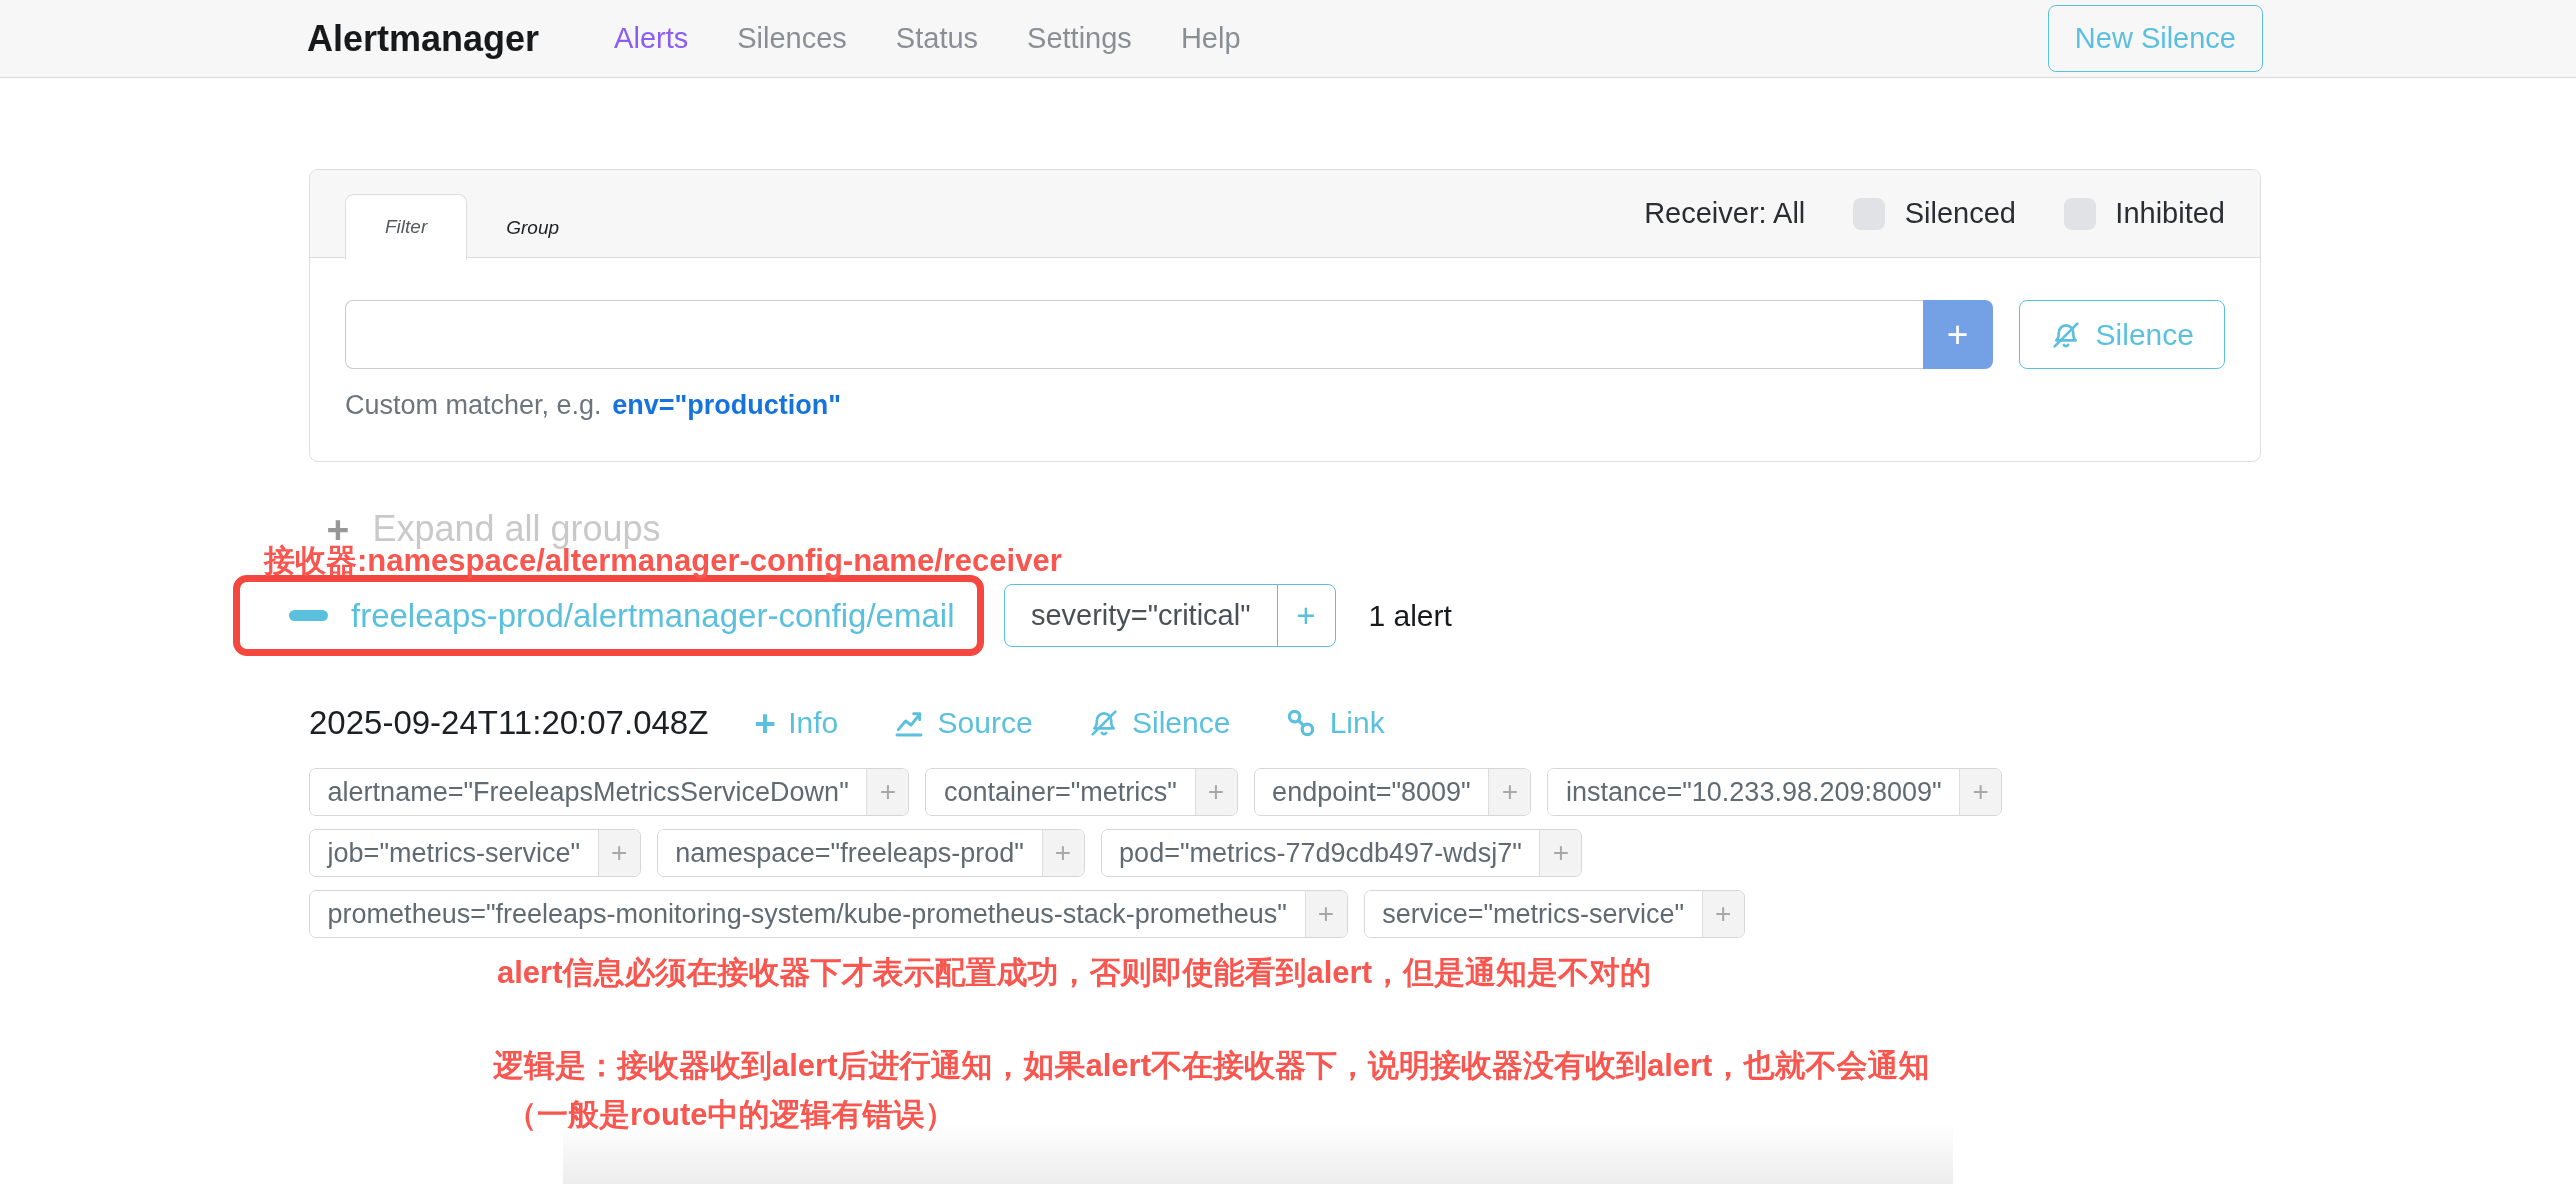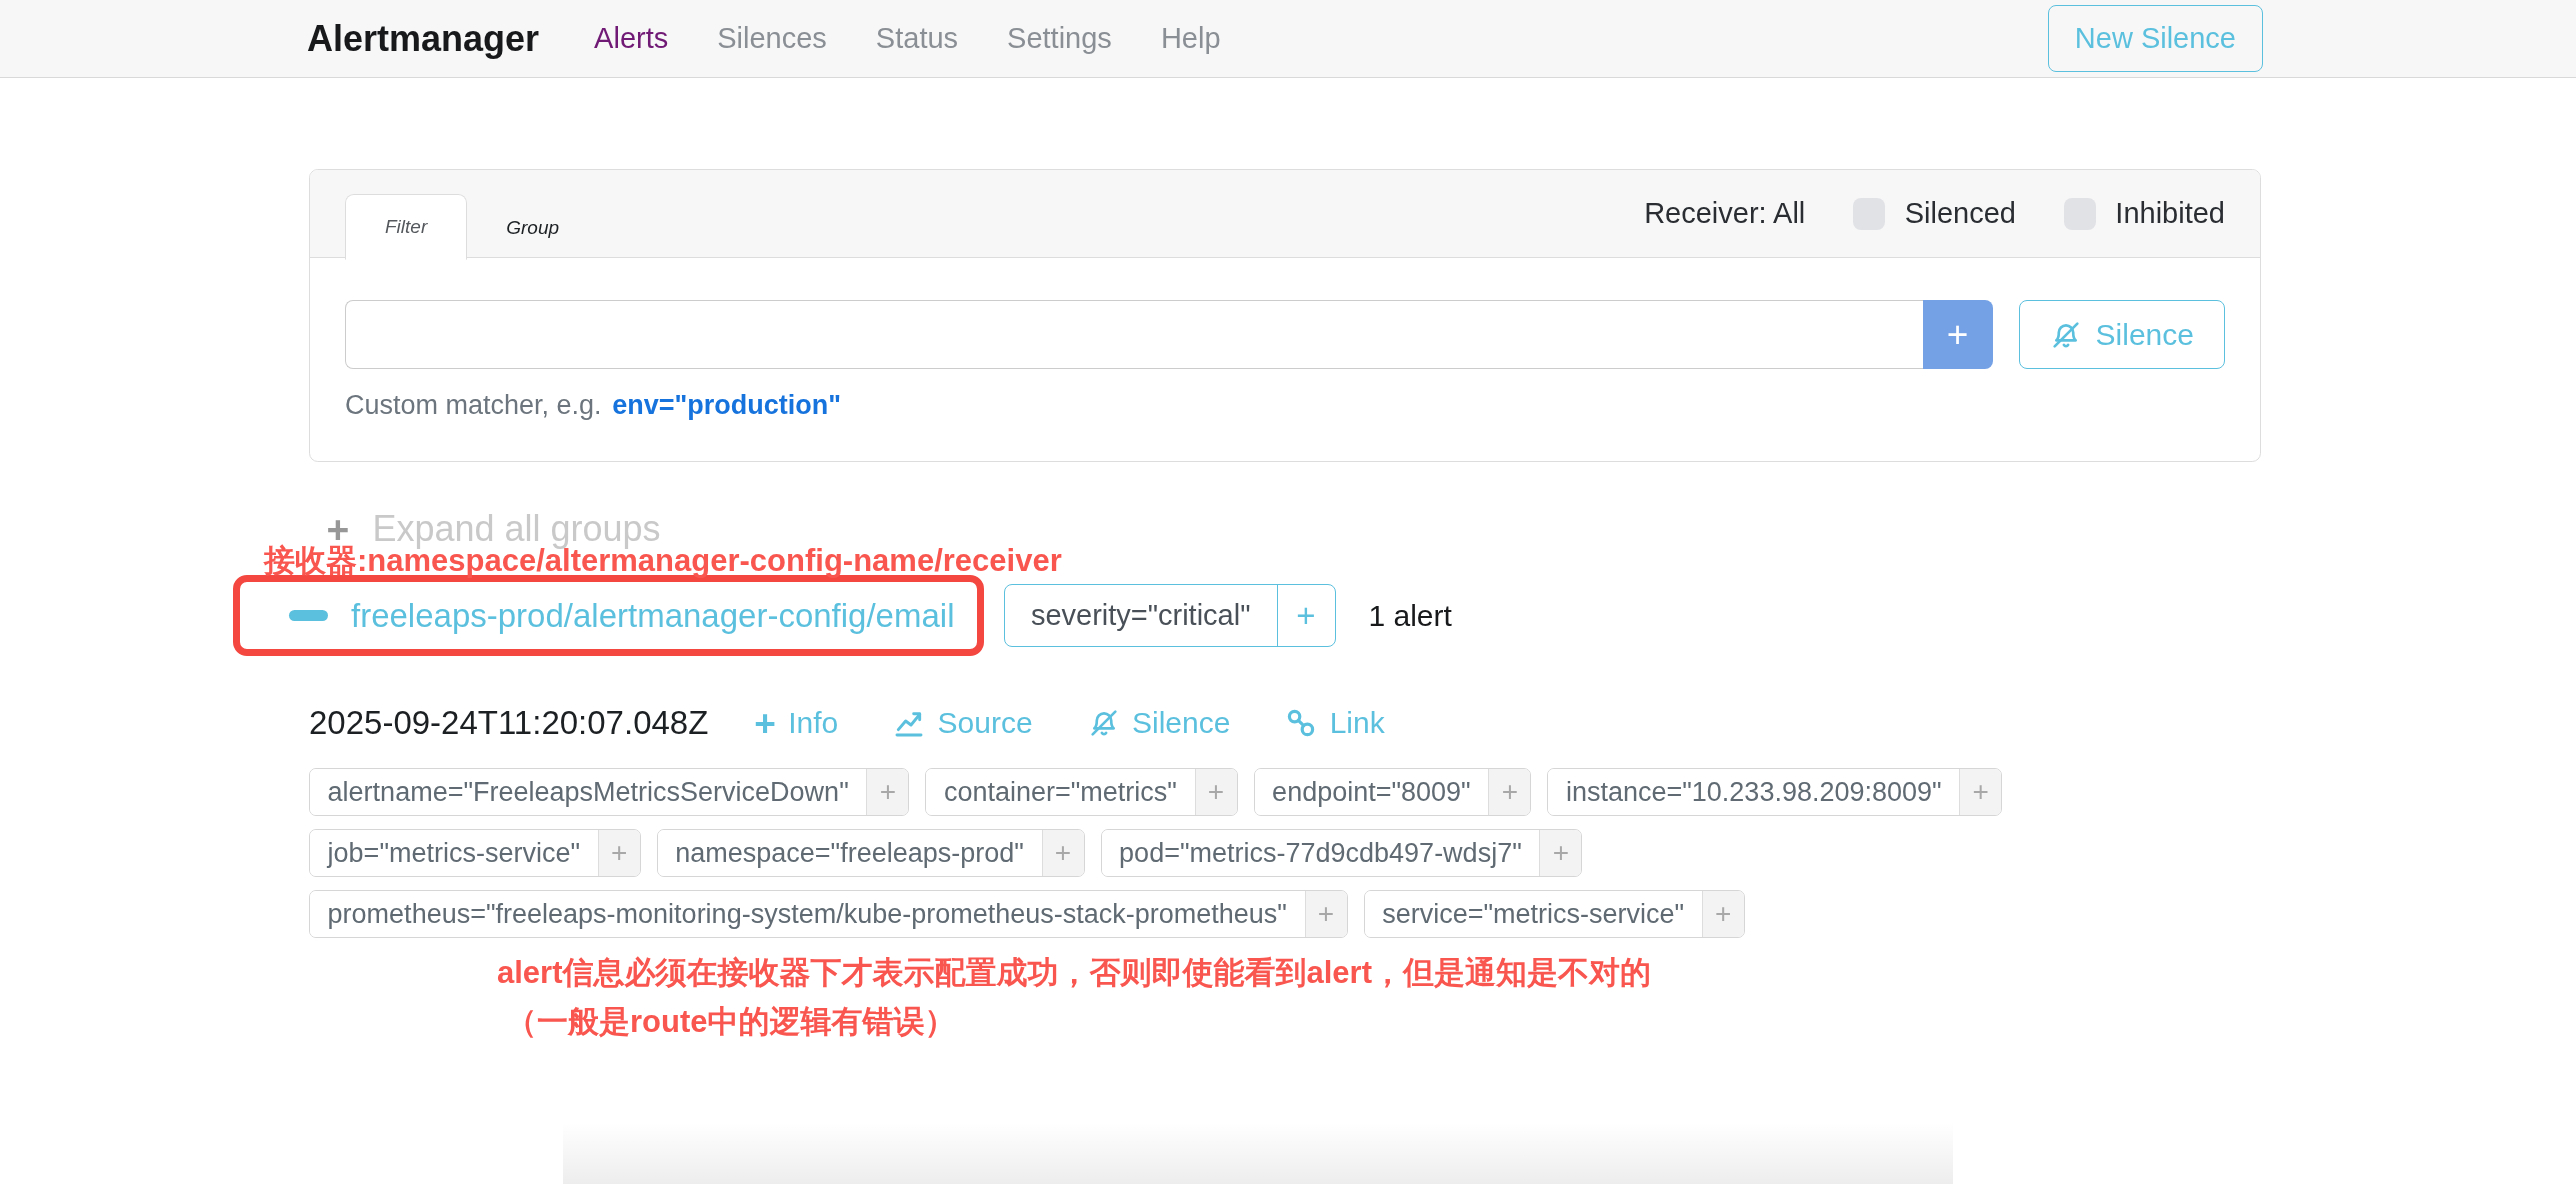--- a/index.html
+++ b/index.html
@@ -7,21 +7,21 @@
   body { font-family: "Liberation Sans", "DejaVu Sans", sans-serif; color: #212529; position: relative; }
 
   
   .navbar {
     height: 78px; background: #f7f7f7; border-bottom: 1.8px solid #d9d9d9;
     display: flex; align-items: center; padding: 0 313px 0 307px;
   }
   .brand { font-size: 36px; font-weight: 700; color: #17191b; margin-right: 55px; cursor: pointer; }
   .nav-items { display: flex; gap: 49px; font-size: 29px; color: #8a8f95; flex: 1; }
   .nav-item { cursor: pointer; }
-  .nav-item.active { color: #701a75; }
+  .nav-item.active { color: #8b5cf6; margin-left: 20px; }
   .btn-new-silence {
     border: 1.8px solid #5bc0de; color: #5bc0de; background: transparent;
     font-size: 29px; padding: 16px 26px; border-radius: 8px; cursor: pointer;
     font-family: inherit;
   }
 
   
   .content { margin: 91px 0 0 309px; width: 1952px; }
 
   
@@ -263,19 +263,20 @@
           <span class="label-text">prometheus="freeleaps-monitoring-system/kube-prometheus-stack-prometheus"</span>
           <span class="label-plus">+</span>
         </div>
         <div class="label-pill">
           <span class="label-text">service="metrics-service"</span>
           <span class="label-plus">+</span>
         </div>
       </div>
 
       <div class="red-note red-note-1">alert信息必须在接收器下才表示配置成功，否则即使能看到alert，但是通知是不对的</div>
+      <div class="red-note red-note-2">逻辑是：接收器收到alert后进行通知，如果alert不在接收器下，说明接收器没有收到alert，也就不会通知</div>
       <div class="red-note red-note-3">（一般是route中的逻辑有错误）</div>
     </div>
   </div>
 </div>
 
 <div class="bottom-shadow"></div>
 
 
 </body></html>

